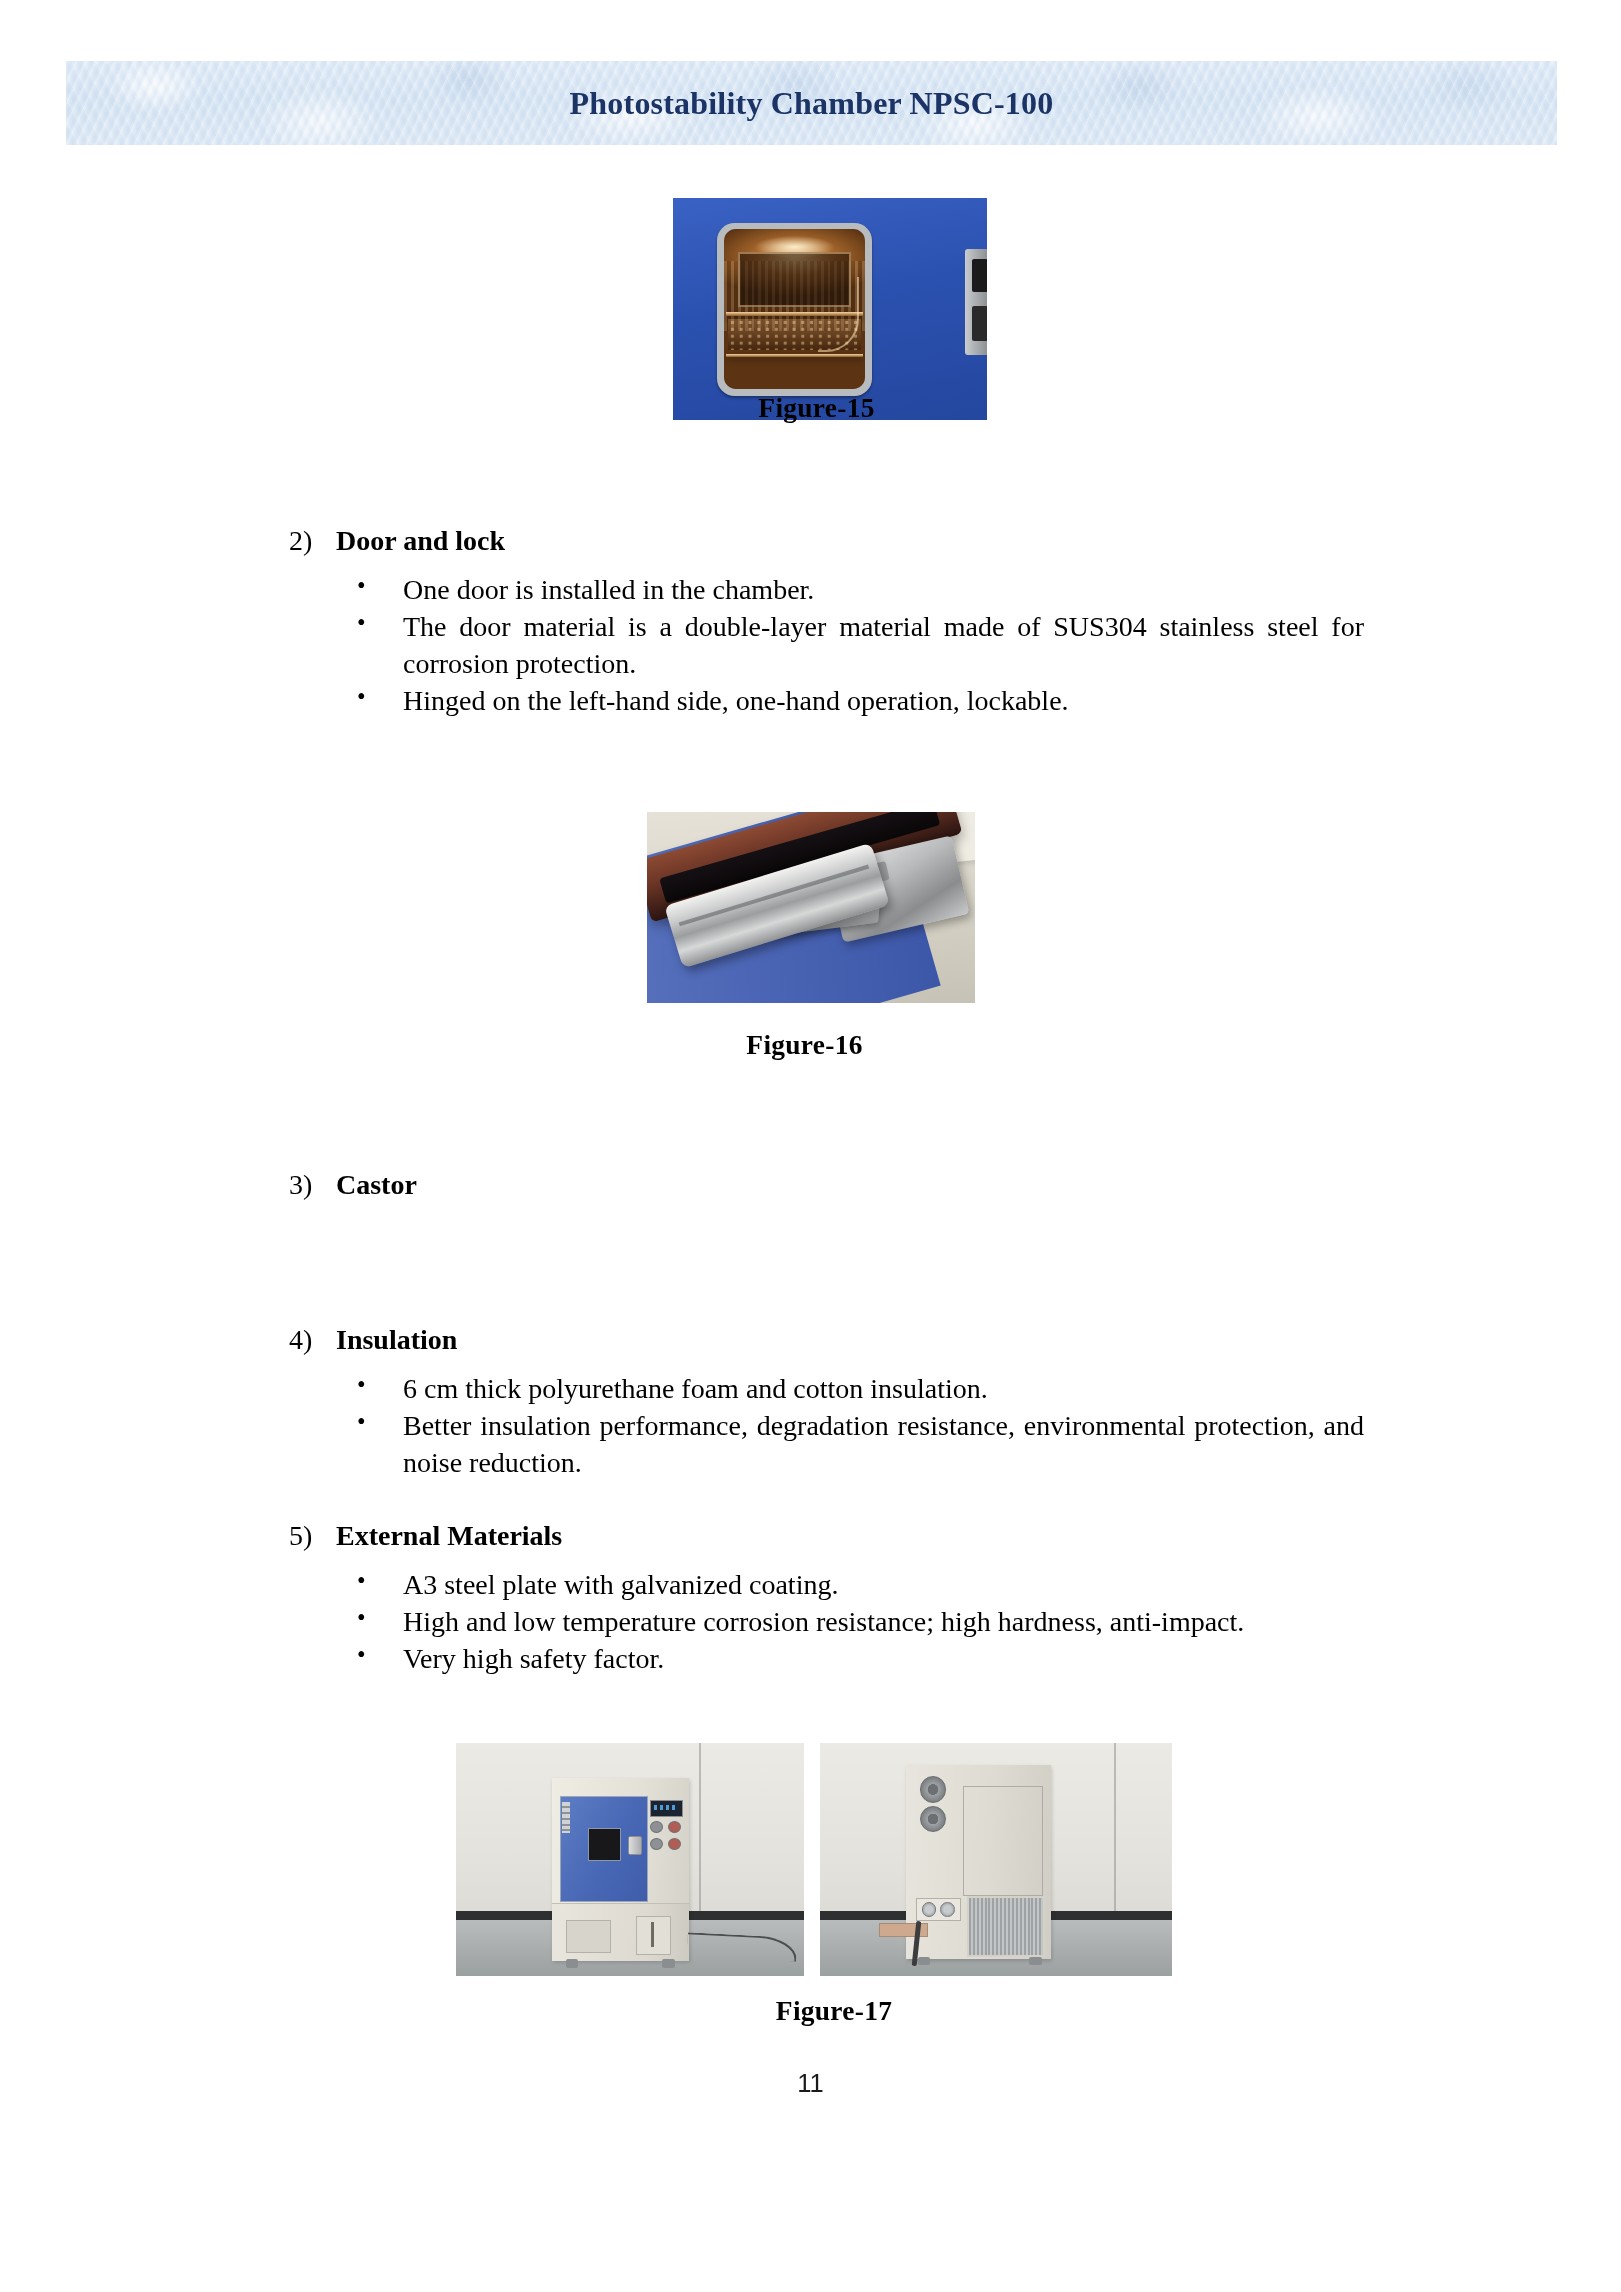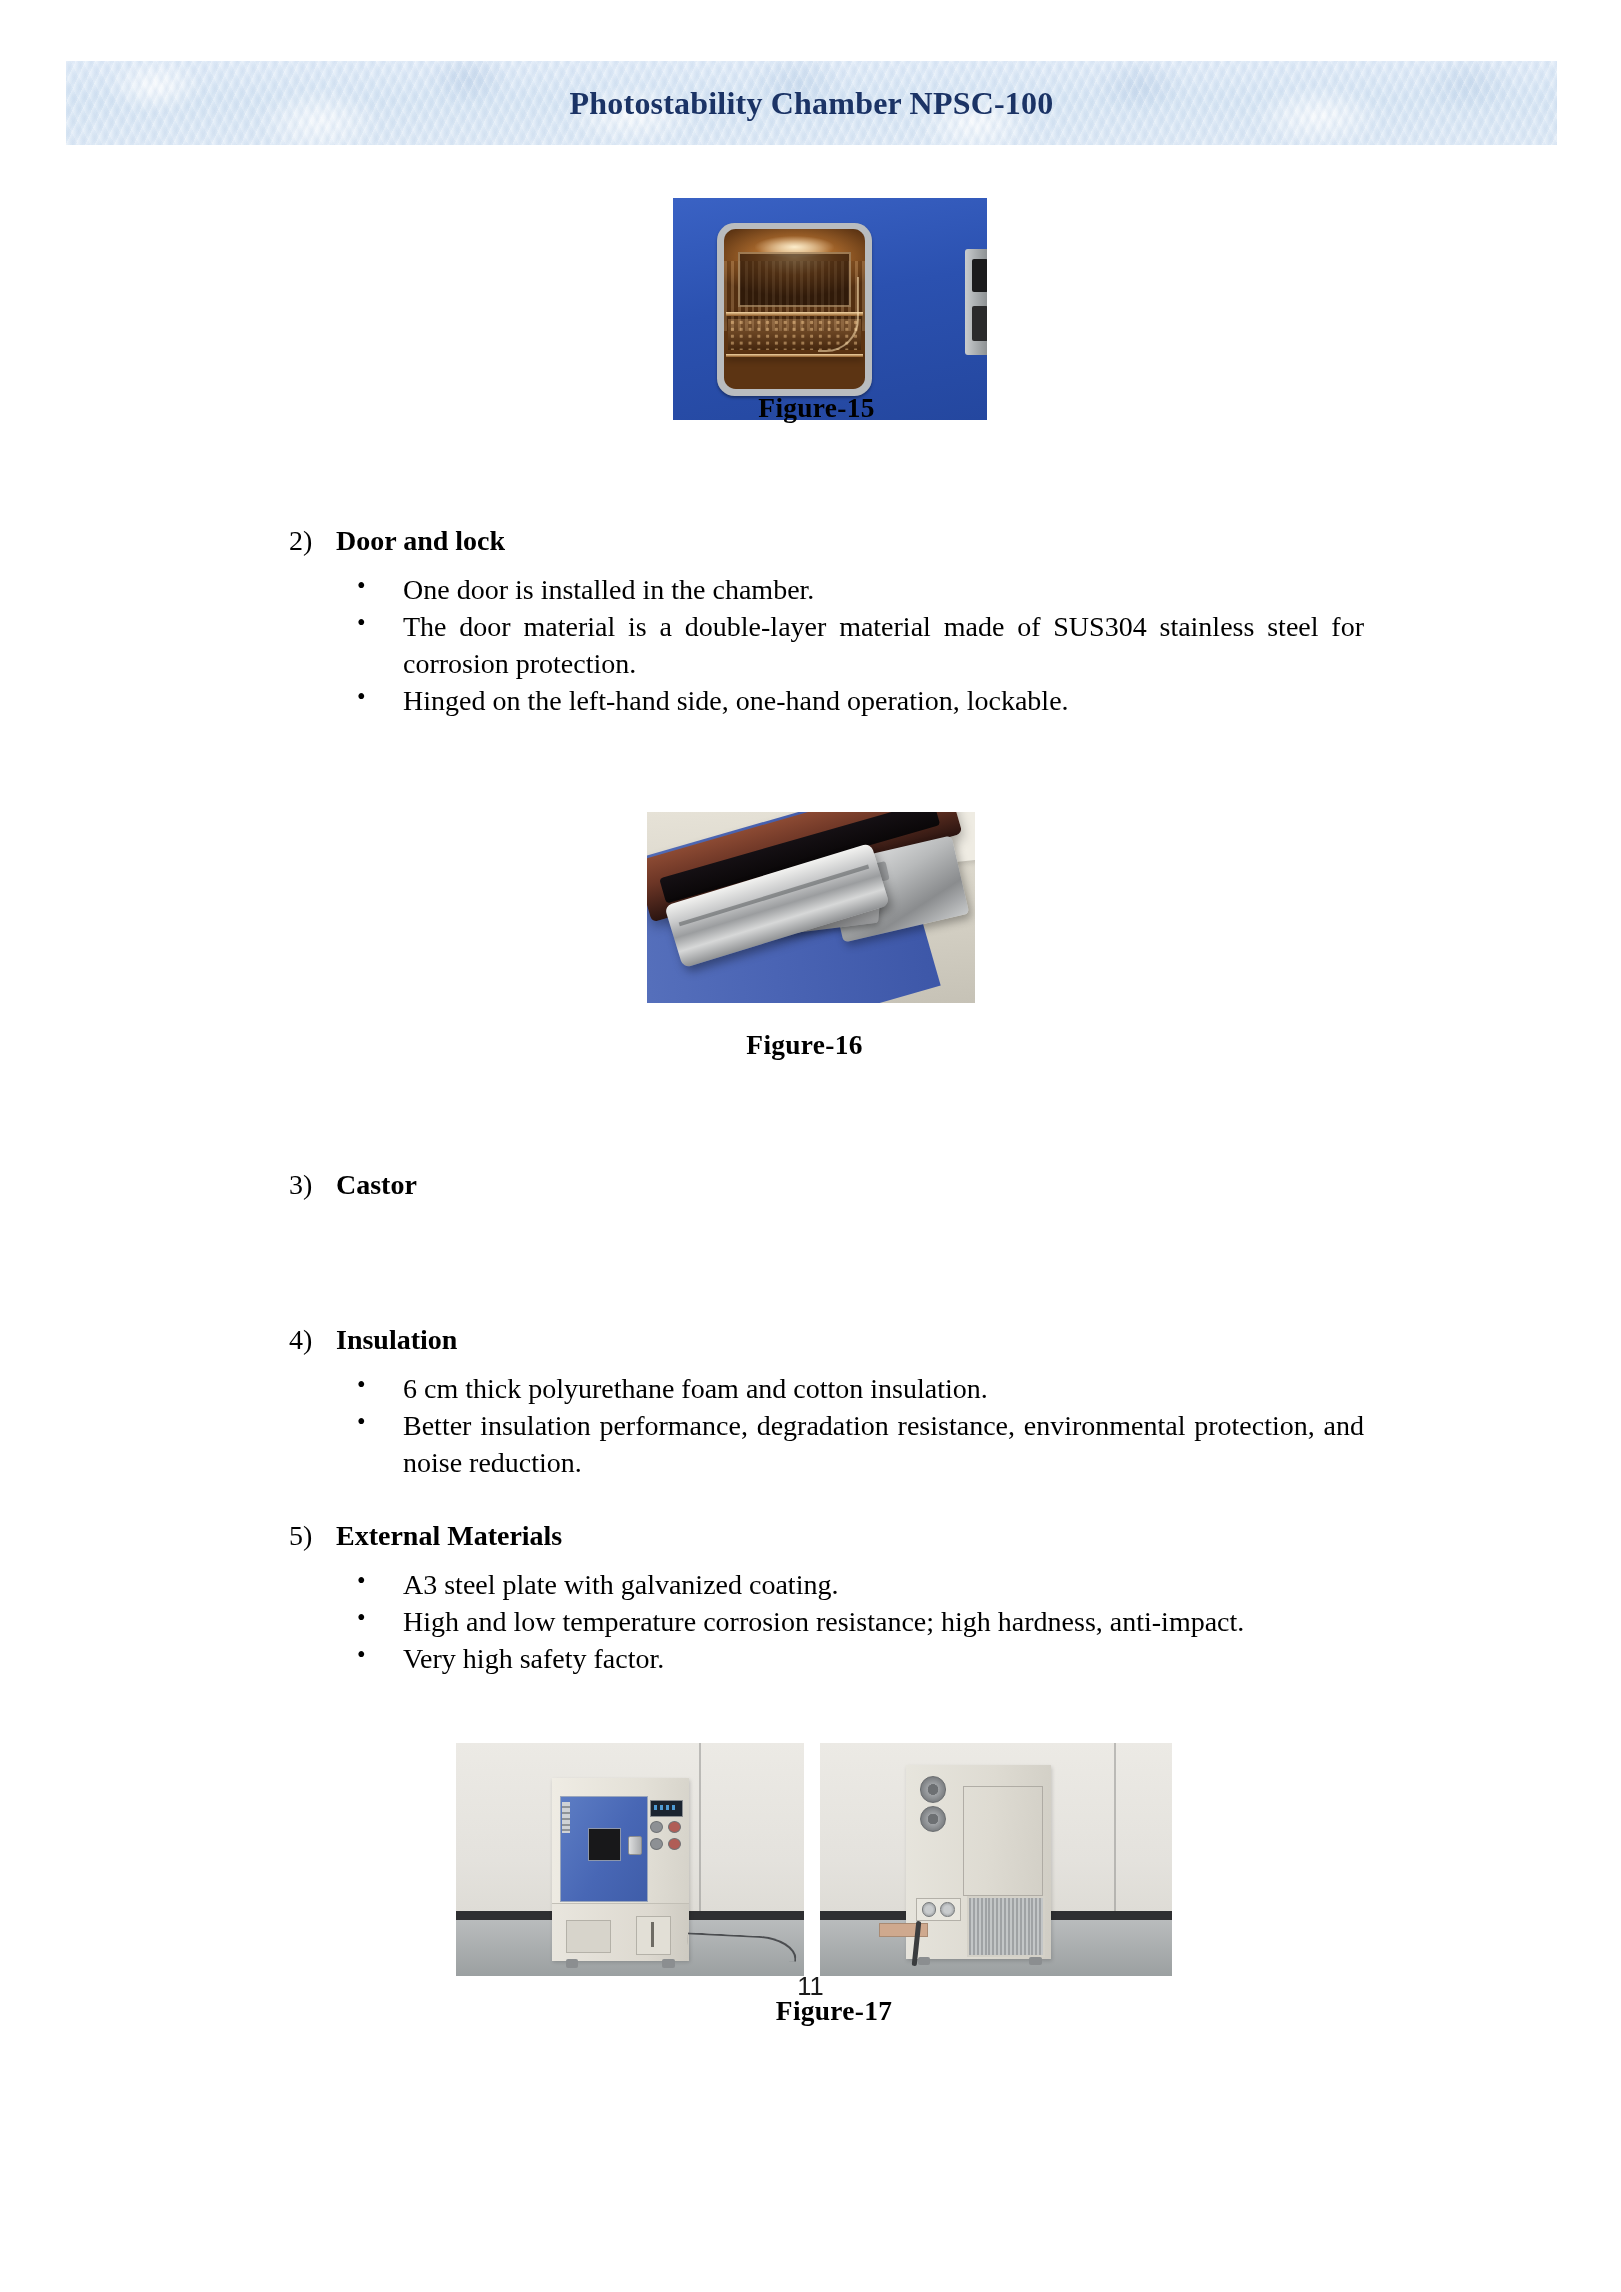--- a/index.html
+++ b/index.html
@@ -741,16 +741,16 @@
           <div class="castor" style="left:123px; bottom:-6.9px;"></div>
         </div>
         <div class="back-tray"></div>
         <div class="back-cable"></div>
       </div>
 
     </div>
     <div class="fig-caption" style="position:absolute; left:0; right:0; top:253px;">Figure-17</div>
   </div>
 
-  <div class="page-number" style="top:1827px;">11</div>
+  <div class="page-number" style="top:1924px;">11</div>
 
 </div>
 
 
 </body></html>

